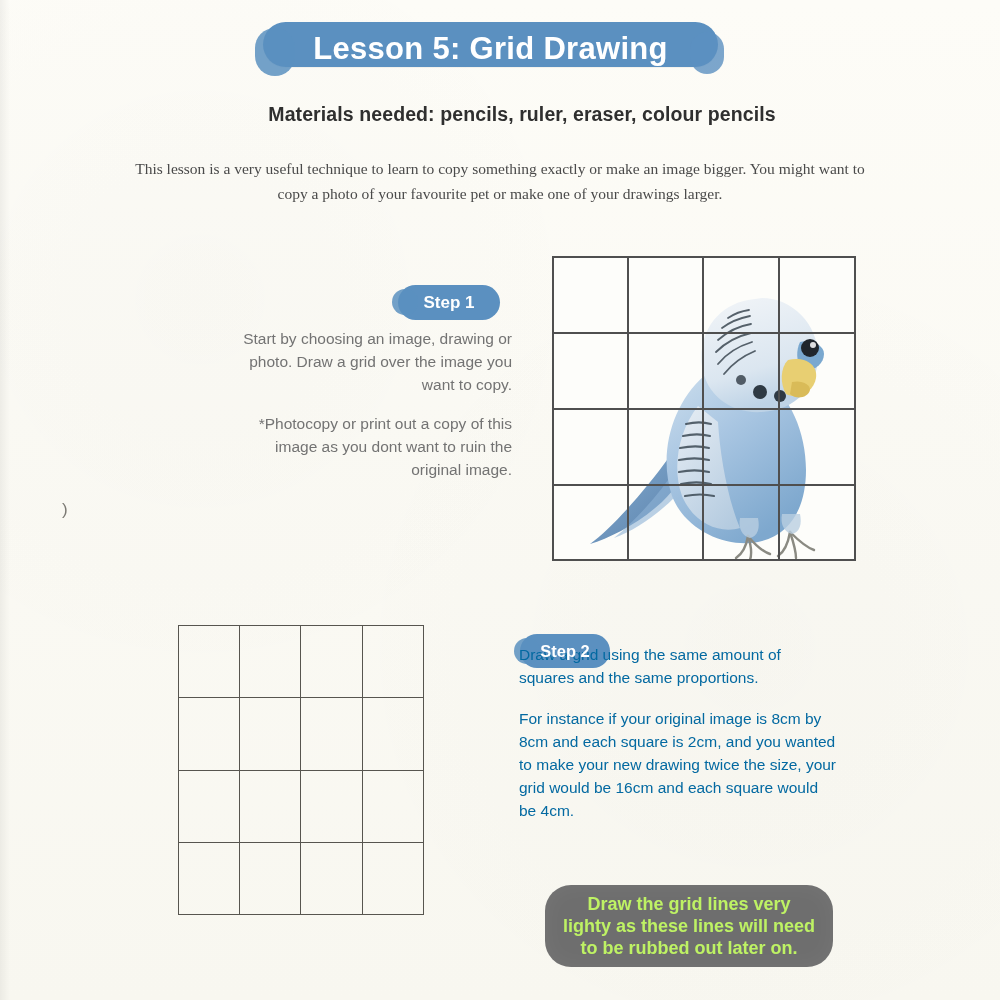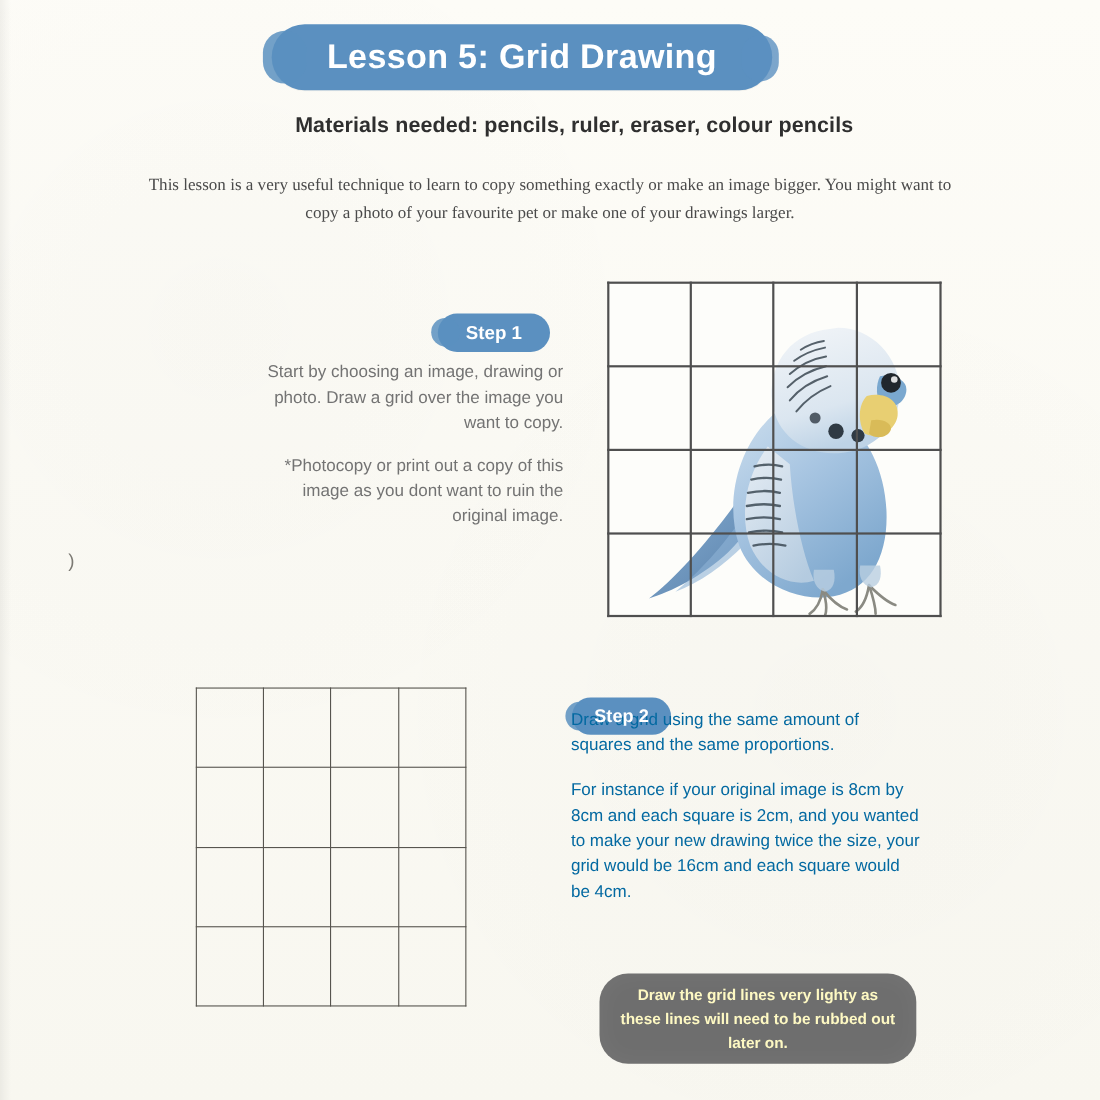--- a/index.html
+++ b/index.html
@@ -26,28 +26,28 @@
     pointer-events: none;
   }
   .page {
     position: absolute;
     inset: 0;
   }
 
   
   .title-pill {
     position: absolute;
-    left: 247px;
+    left: 263px;
     top: 22px;
     width: 455px;
-    height: 60px;
+    height: 45px;
     background: #5b90c0;
     border-radius: 32px;
     display: flex;
-    align-items: center;
+    align-items: flex-end;
     justify-content: center;
     box-shadow: 0 1px 0 rgba(0,0,0,0.04);
   }
   .title-pill::before {
     content: "";
     position: absolute;
     left: -8px;
     top: 6px;
     width: 40px;
     height: 48px;
@@ -208,22 +208,22 @@
     left: 545px;
     top: 885px;
     width: 288px;
     height: 82px;
     background: #6e6e6e;
     border-radius: 26px;
     display: flex;
     align-items: center;
     justify-content: center;
     text-align: center;
-    color: #fef9c3;
-    font-size: 14px;
+    color: #bef264;
+    font-size: 18px;
     font-weight: bold;
     line-height: 22px;
     padding: 0 16px;
     box-sizing: border-box;
     box-shadow: inset 0 0 22px rgba(255,255,255,0.06);
   }
 
   .stray-mark {
     position: absolute;
     left: 62px;

